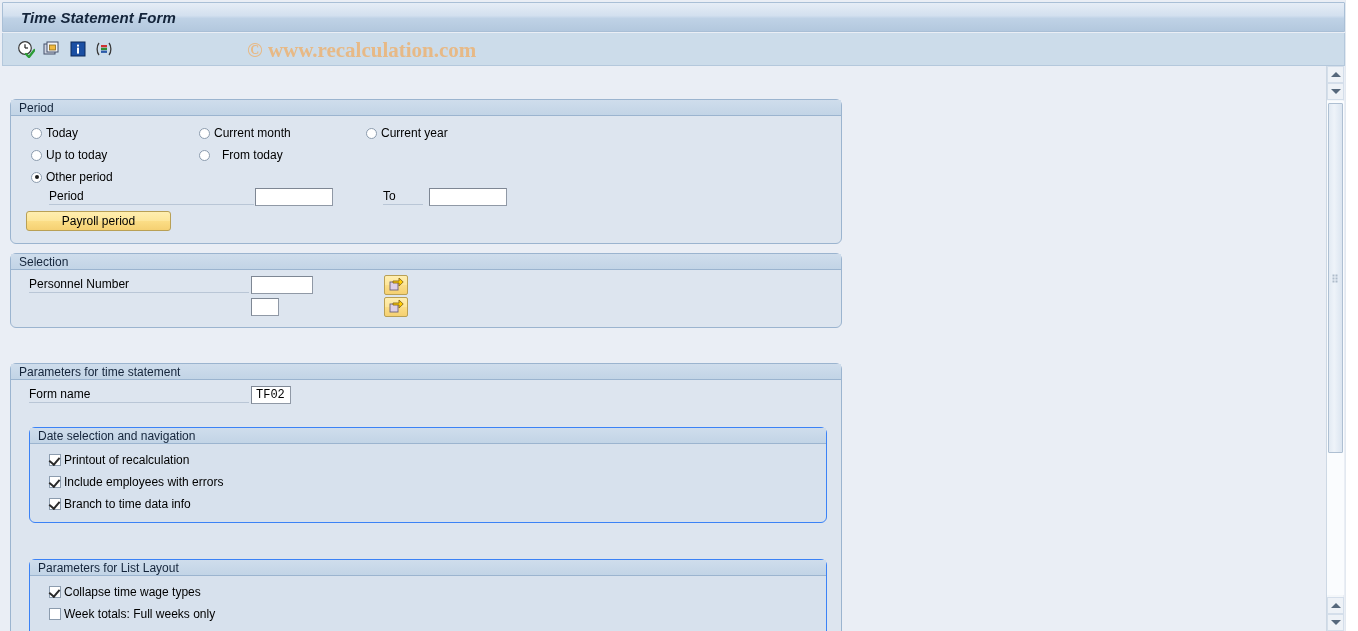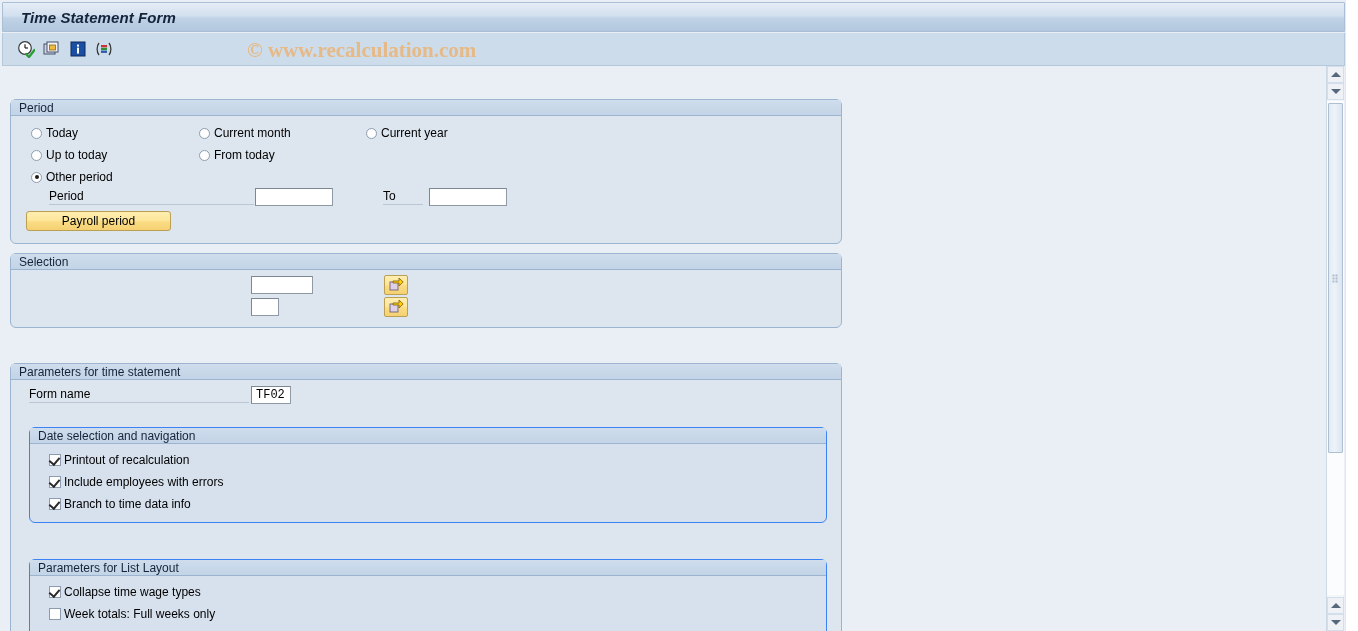--- a/index.html
+++ b/index.html
@@ -347,21 +347,21 @@
       </div>
       <div class="radio-row" style="left:355px; top:26px;">
         <span class="radio"></span>
         <span class="txt">Current year</span>
       </div>
 
       <div class="radio-row" style="left:20px; top:48px;">
         <span class="radio"></span>
         <span class="txt">Up to today</span>
       </div>
-      <div class="radio-row" style="left:188px; top:48px;">
+      <div class="radio-row" style="left:188px; top:48px;gap:8px;">
         <span class="radio"></span>
         <span class="txt">From today</span>
       </div>
 
       <div class="radio-row" style="left:20px; top:70px;">
         <span class="radio on"></span>
         <span class="txt">Other period</span>
       </div>
 
       <div class="field-label" style="left:38px; top:89px; width:205px;">Period</div>
@@ -372,20 +372,21 @@
       <div class="payrollbtn" style="left:15px; top:111px;text-align:right;">
         <span>Payroll period</span>
       </div>
     </div>
 
     <div class="group" style="left:8px; top:187px; width:832px; height:75px;">
       <div class="ghead">
         <span>Selection</span>
       </div>
 
+      <div class="field-label" style="left:18px; top:23px; width:220px;">Personnel Number</div>
       <input class="inp" type="text" style="left: 240px; top: 22px; width: 62px;" value="">
       <div class="arrowbtn" style="left:373px; top:21px;">
         <span>
           <svg width="15" height="15" viewBox="0 0 15 15">
             <rect x="1" y="6" width="8" height="8" fill="#ded0e6" stroke="#6b5f78" stroke-width=".9"></rect>
             <path d="M4 5 L10 5 L10 2 L14.2 6 L10 10 L10 7 L4 7 Z" fill="#ffcc00" stroke="#8a6a1c" stroke-width=".9"></path>
           </svg>
         </span>
       </div>
 

